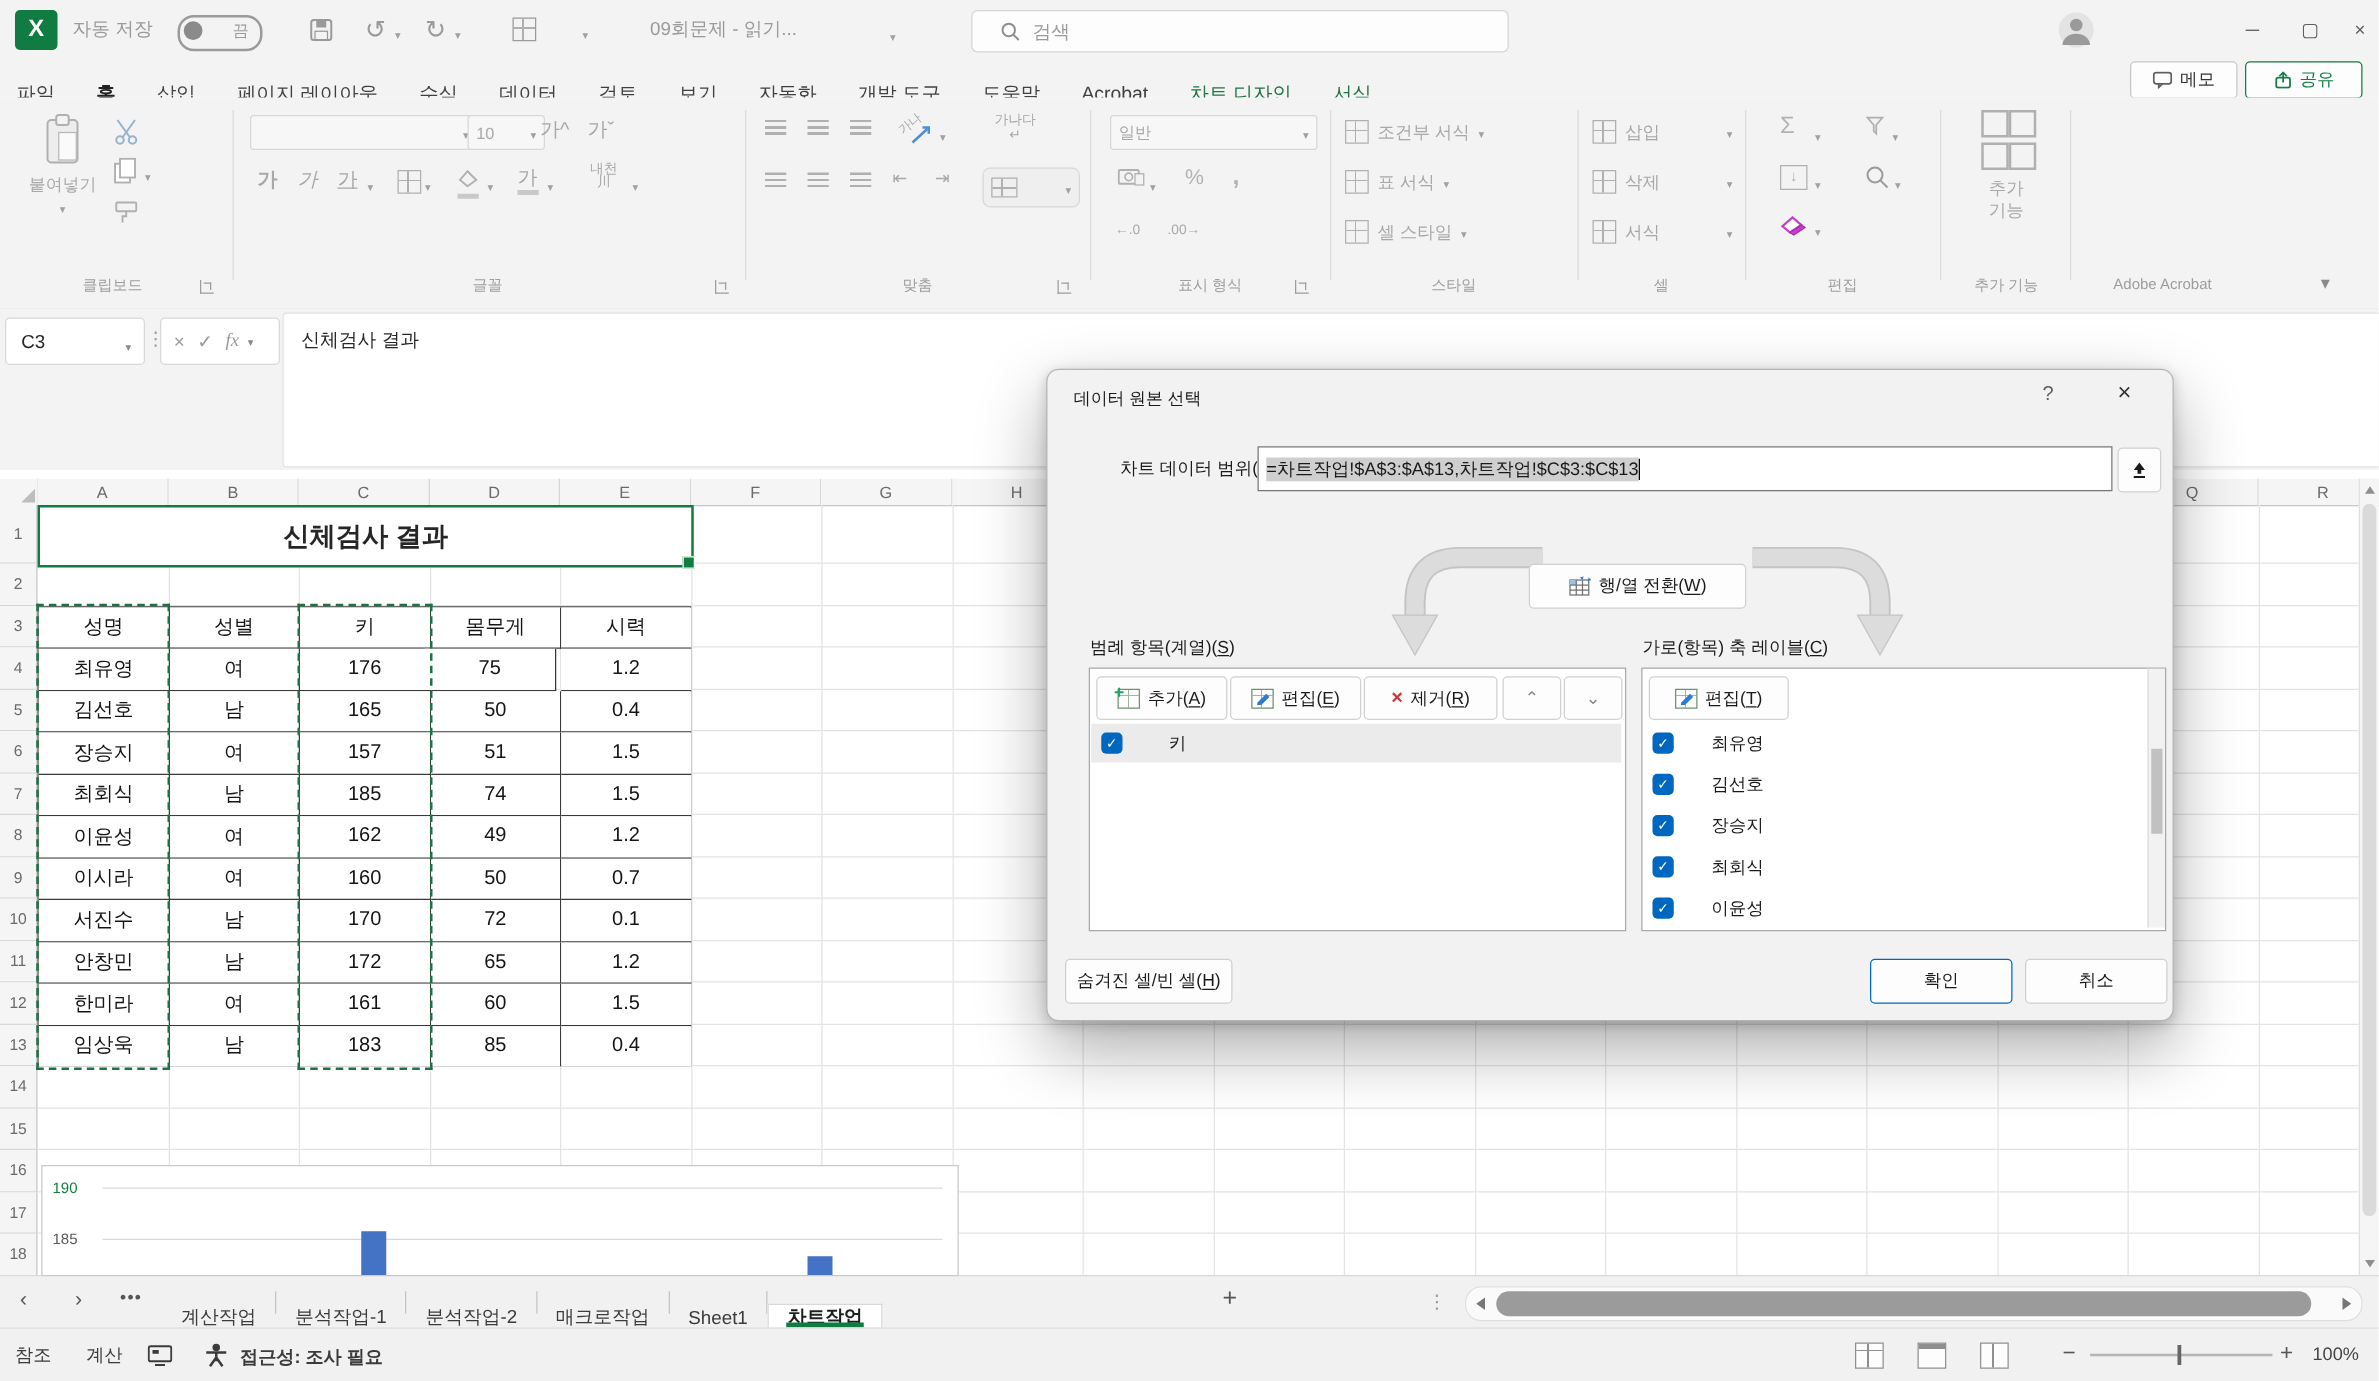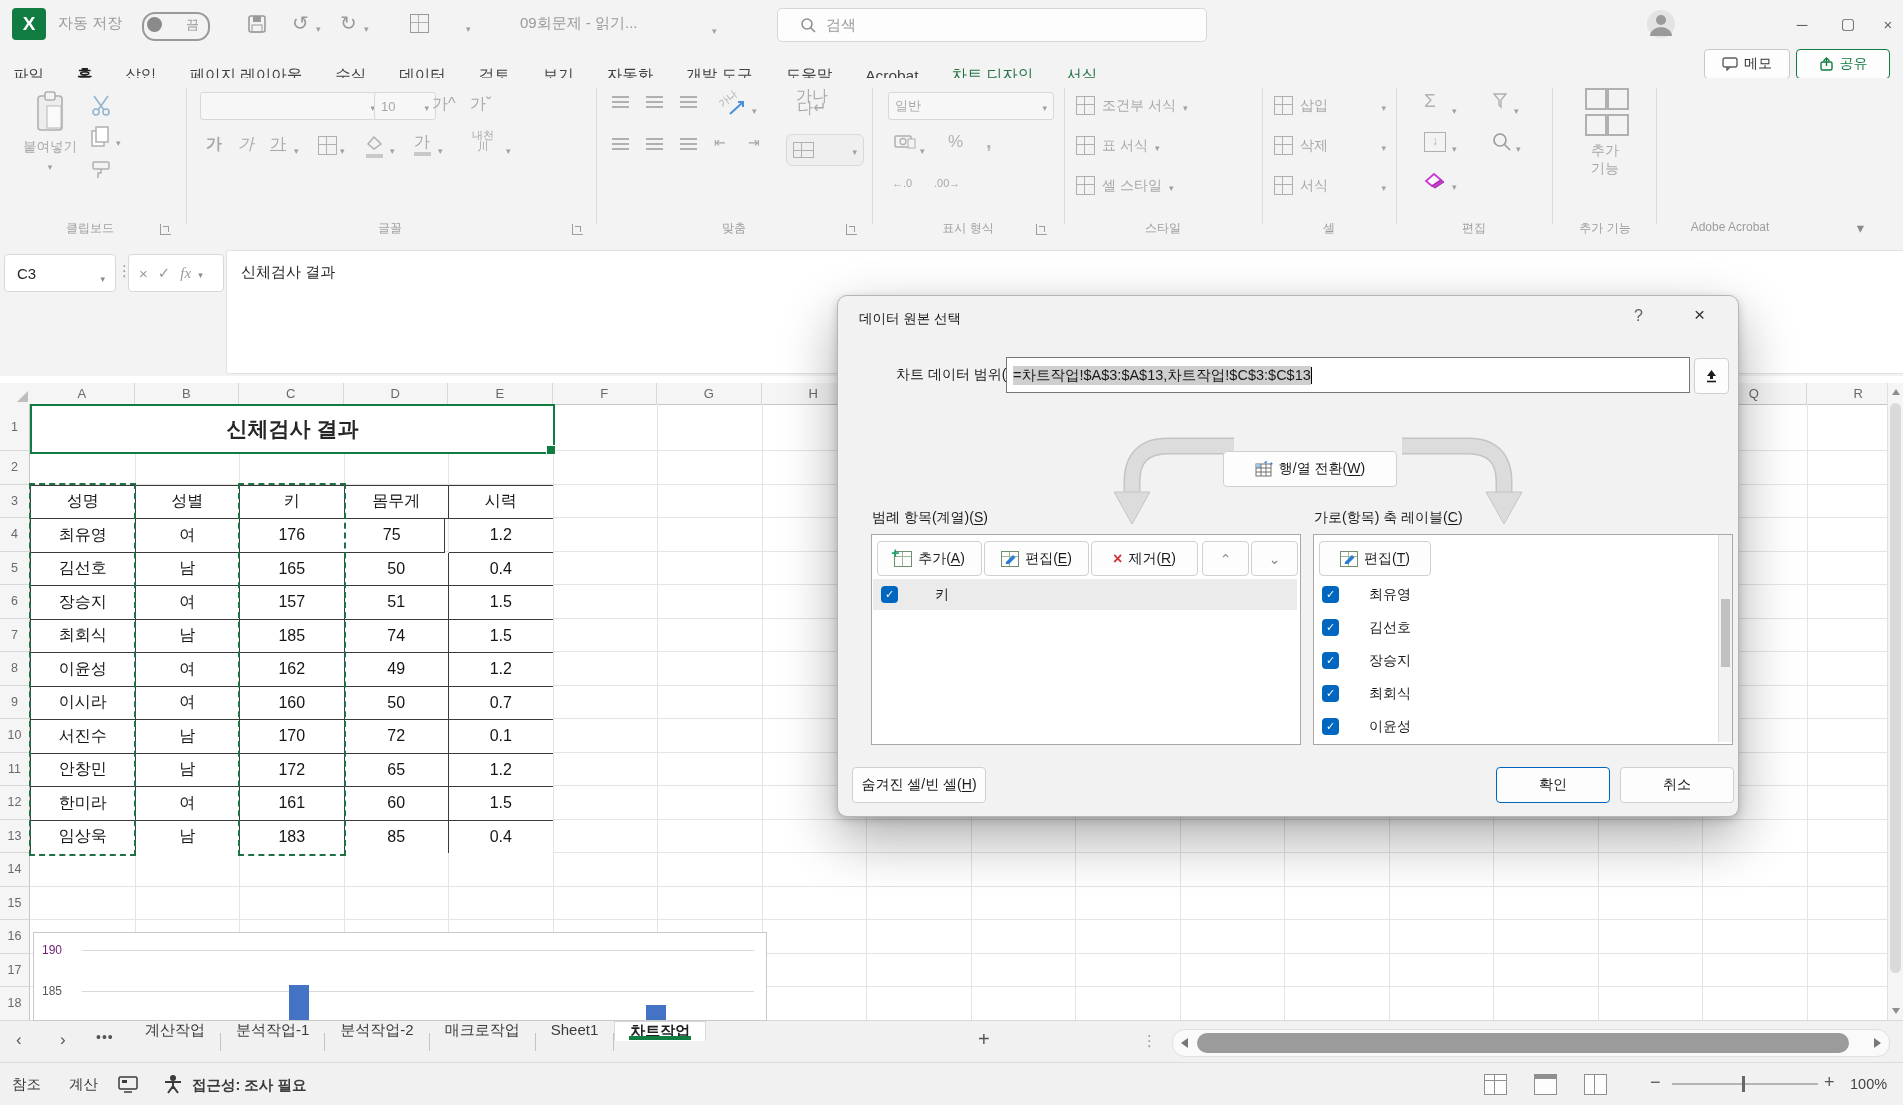--- a/index.html
+++ b/index.html
@@ -74,21 +74,21 @@
   .cbx{position:absolute;width:17px;height:17px;border-radius:4px;background:#0067c0;color:#fff;font-size:11px;
        display:flex;align-items:center;justify-content:center;}
   .tgrid{width:16px;height:14px;border:1px solid #6f8f6f;position:relative;flex:0 0 auto;
        background:linear-gradient(#0000 0 4px,#9cb89c 4px 5px,#0000 5px),linear-gradient(90deg,#0000 0 7px,#9cb89c 7px 8px,#0000 8px);}
   .helpg{color:#5f5f5f;font-size:16px;}
   .closeg{color:#333;font-size:19px;}
   .seltxt{background:#cfcfcf;}
   .caret{display:inline-block;width:1px;height:17px;background:#000;vertical-align:-3px;}
   
   .sheetbar{left:0;top:1020px;width:1903px;height:42px;background:#f1f1f1;border-top:1px solid #d9d9d9;}
-  #sheet-tabs{position:absolute;left:130px;top:0;height:42px;display:flex;align-items:flex-start;}
+  #sheet-tabs{position:absolute;left:130px;top:0;height:42px;display:flex;align-items:flex-end;}
   .stab{display:flex;align-items:center;padding:0 15px;font-size:15px;color:#3b3b3b;white-space:nowrap;}
   .stab.active{position:relative;background:#fff;border:1px solid #d8d8d8;border-bottom:none;font-weight:bold;color:#1e1e1e;}
   .stab.active .uline{position:absolute;left:14px;right:14px;bottom:1px;height:4px;background:#107c41;}
   .stsep{width:1px;height:18px;background:#c4c4c4;align-self:center;}
   .statusbar{left:0;top:1062px;width:1903px;height:43px;background:#f1f1f1;border-top:1px solid #dcdcdc;font-size:14.5px;color:#3b3b3b;}
   .viewic{width:21px;height:19px;border:1px solid #8f8f8f;background:#fdfdfd;}
   .scroll-thumb{background:#9b9b9b;border-radius:10px;}
   u{text-underline-offset:2px;}
 </style>
 </head>
@@ -234,21 +234,21 @@
     <svg class="ab" style="left:728px;top:22px" width="18" height="16">
         <line x1="2" y1="14" x2="14" y2="3" stroke="#4a90d9" stroke-width="2"></line>
         <path d="M10 2 l5 0 0 5" fill="none" stroke="#4a90d9" stroke-width="2"></path>
       </svg>
     <span class="ab chv" style="left:752px;top:22px"></span>
     <span class="ab alico" style="left:612px;top:60px"></span>
     <span class="ab alico" style="left:646px;top:60px"></span>
     <span class="ab alico" style="left:680px;top:60px"></span>
     <span class="ab rtxt" style="left:714px;top:56px">⇤</span>
     <span class="ab rtxt" style="left:748px;top:56px">⇥</span>
-    <span class="ab rtxt" style="left:792px;top:12px;font-size:16px;line-height:12px;width:40px;text-align:center"><span>가나다</span>↵</span>
+    <span class="ab rtxt" style="left:792px;top:12px;font-size:11px;line-height:12px;width:40px;text-align:center"><span>가나다</span>↵</span>
     <div class="ab combo" style="left:786px;top:56px;width:64px;height:30px;border-radius:6px;background:#efefef">
       <span class="sq2" style="width:19px;height:14px"></span>
         <span class="chv"></span>
     </div>
     <div class="launcher" style="left:846px;top:146px"></div>
     <div class="rlabel" style="left:604px;width:260px">맞춤</div>
     <div class="rsep" style="left:872px"></div>
 
     <div class="ab combo" style="left:888px;top:14px;width:152px;height:26px">
         <span>일반</span>
@@ -495,21 +495,21 @@
       </div>
     </div>
 
   <div class="ab" style="left:30px;top:404px;width:521px;height:46px;background:#fff;border:2px solid #107c41;z-index:3;display:flex;align-items:center;justify-content:center;font-size:21px;font-weight:bold">신체검사 결과</div>
   <span class="ab" style="left:546px;top:445px;width:8px;height:8px;background:#107c41;border:1px solid #fff;z-index:4"></span>
 
   <div class="ants" style="left:29px;top:483px;width:103px;height:369px;z-index:4"></div>
   <div class="ants" style="left:238px;top:483px;width:104px;height:369px;z-index:4"></div>
 
   <div class="ab" style="left:33px;top:932px;width:732px;height:87px;background:#fff;border:1.5px solid #c9c9c9;z-index:3;overflow:hidden">
-    <span style="position:absolute;left:8px;top:10px;font-size:12px;color:#701a75">190</span>
+    <span style="position:absolute;left:8px;top:10px;font-size:12px;color:#15803d">190</span>
     <span style="position:absolute;left:8px;top:51px;font-size:12px;color:#595959">185</span>
     <div style="position:absolute;left:48px;top:17px;width:672px;height:1px;background:#d9d9d9"></div>
     <div style="position:absolute;left:48px;top:58px;width:672px;height:1px;background:#d9d9d9"></div>
     <div style="position:absolute;left:255px;top:52px;width:20px;height:35px;background:#4472c4"></div>
     <div style="position:absolute;left:612px;top:72px;width:20px;height:15px;background:#4472c4"></div>
   </div>
 
   <div class="ab" style="left:1887px;top:383px;width:16px;height:637px;background:#f5f5f5;border-left:1px solid #e0e0e0;z-index:5">
     <span style="position:absolute;left:4px;top:6px;width:0;height:0;border-left:4px solid transparent;border-right:4px solid transparent;border-bottom:6px solid #8f8f8f"></span>
     <div style="position:absolute;left:2px;top:20px;width:11px;height:570px;background:#dadada;border-radius:6px"></div>

